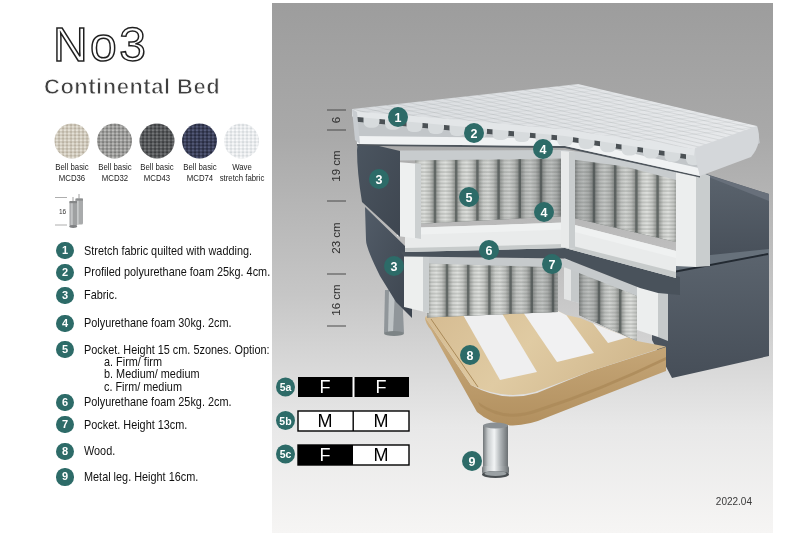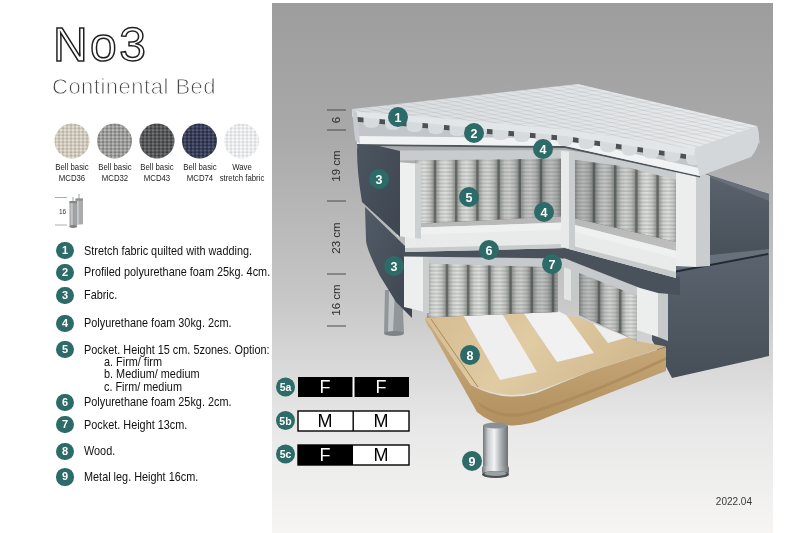--- a/index.html
+++ b/index.html
@@ -1,22 +1,22 @@
 <!DOCTYPE html>
 <html><head>
 <meta charset="utf-8">
 <style>
   html,body{margin:0;padding:0;}
   body{width:800px;height:533px;position:relative;background:#ffffff;
        font-family:"Liberation Sans",sans-serif;overflow:hidden;}
   .abs{position:absolute;}
   #title{left:53px;top:21px;font-size:48px;line-height:1;color:transparent;
          -webkit-text-stroke:1.5px #1f1f1f;letter-spacing:2.4px;font-weight:400;}
-  #subtitle{left:52px;top:76px;font-size:22px;line-height:1;color:#3f3f3f;
-         -webkit-text-stroke:0.8px #ffffff;letter-spacing:0.5px;}
+  #subtitle{left:44px;top:76px;font-size:22px;line-height:1;color:#3f3f3f;
+         -webkit-text-stroke:0.8px #ffffff;letter-spacing:0.5px;font-weight:bold;}
   .swlab{font-size:9.5px;line-height:10.5px;color:#1c1c1c;text-align:center;width:56px;top:162px;
          transform:scaleX(0.82);transform-origin:50% 0;}
   .item{font-size:13.6px;line-height:1;color:#111;transform:scaleX(0.8);transform-origin:0 0;
         white-space:nowrap;}
   .badge{width:17.2px;height:17.2px;border-radius:50%;background:#2d6b68;color:#fff;
          font-size:11px;font-weight:bold;text-align:center;line-height:17.2px;}
 </style>
 </head>
 <body>
 

